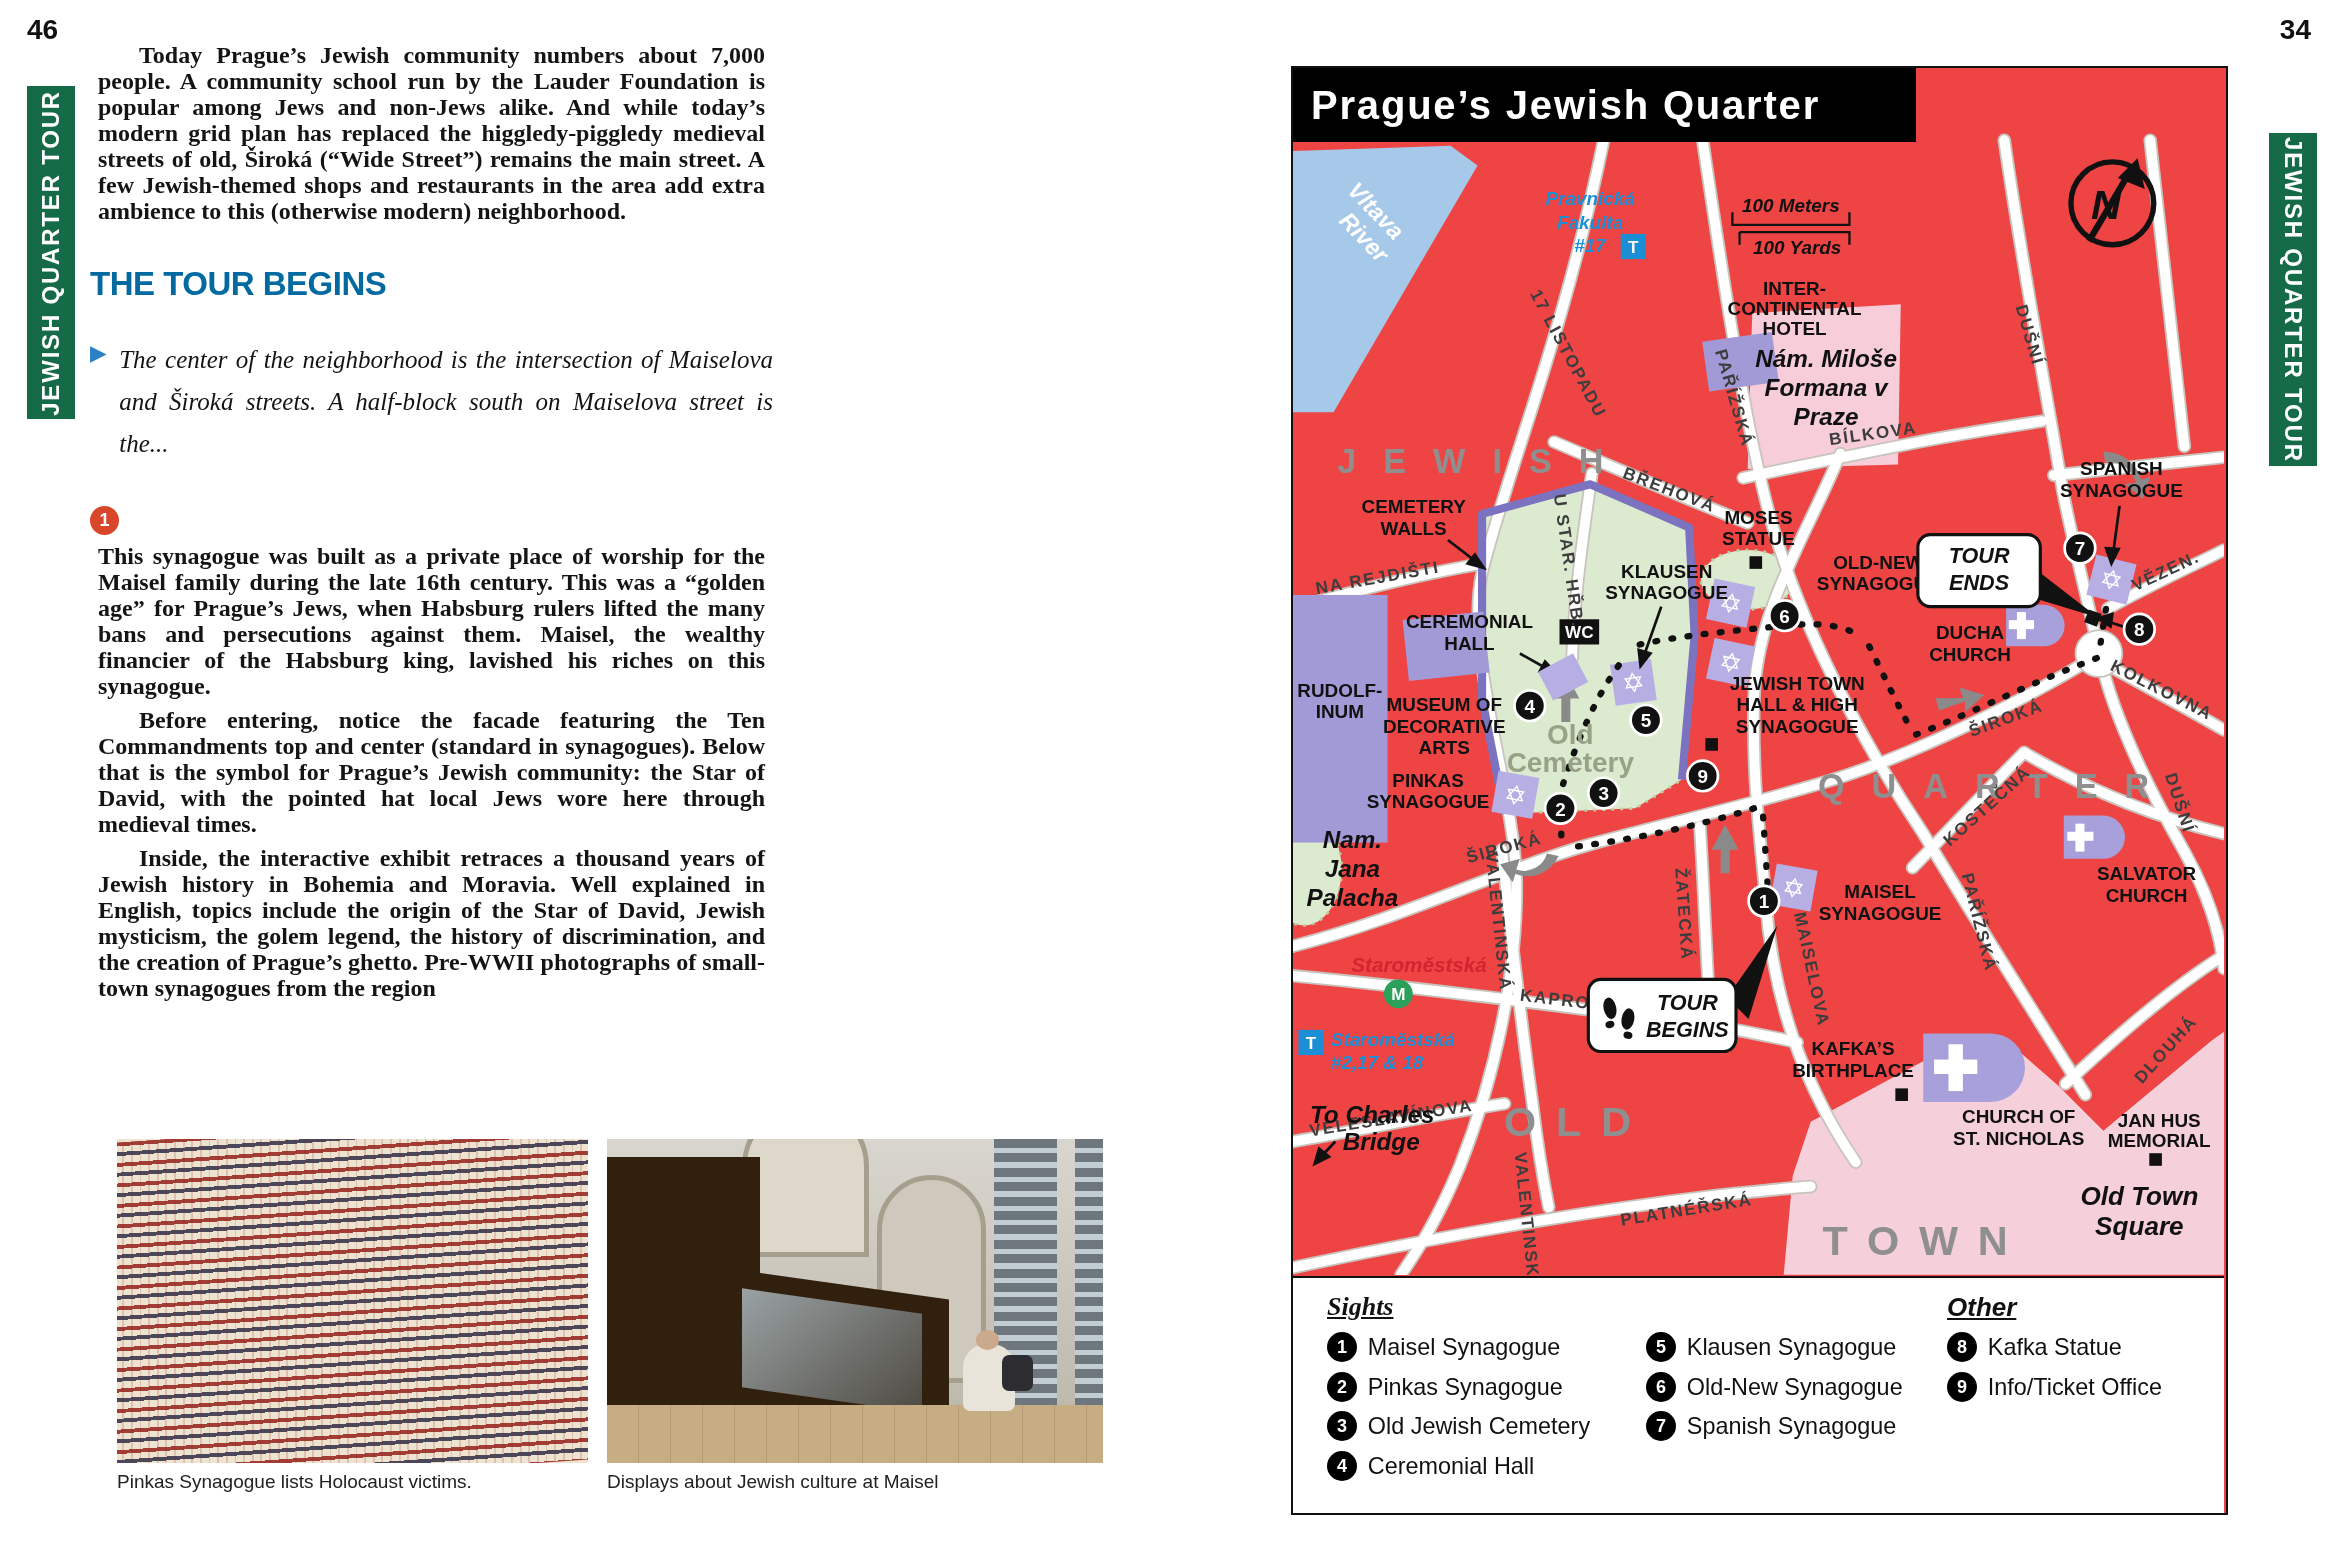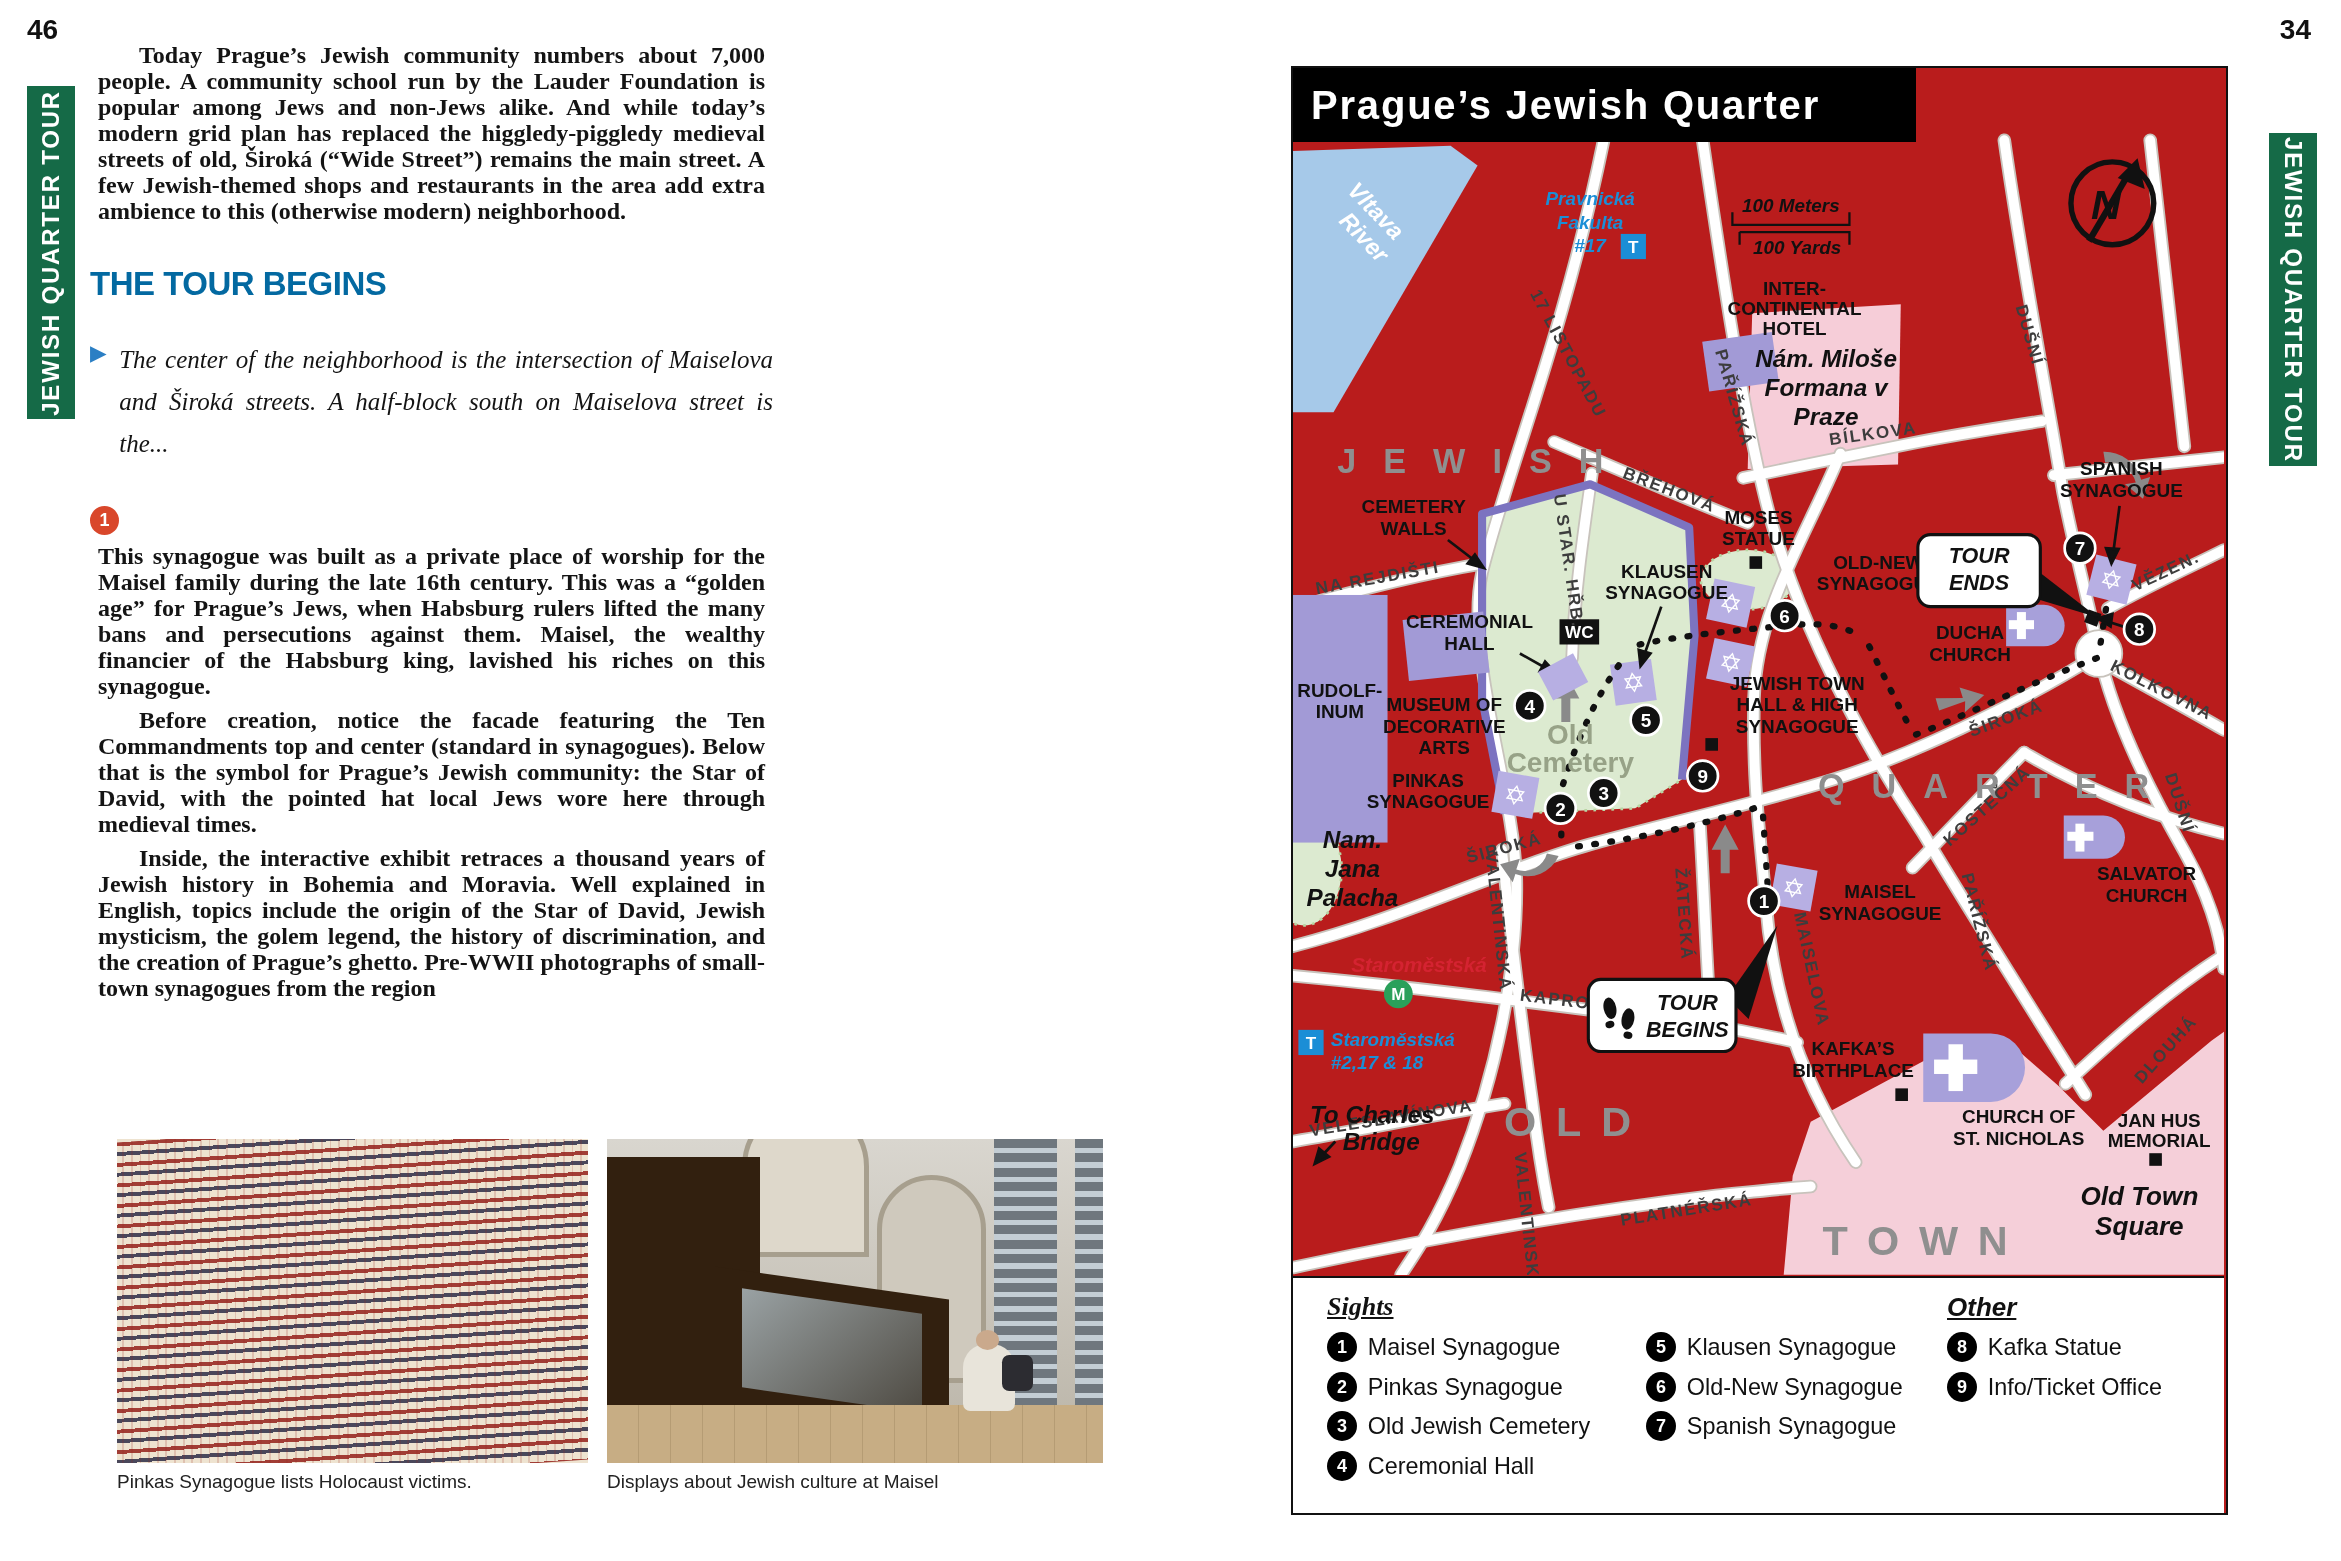--- a/index.html
+++ b/index.html
@@ -50,21 +50,21 @@
   .pm-floor{position:absolute;left:0;right:0;bottom:0;height:58px;
      background:repeating-linear-gradient(90deg,#c7ad84 0 31px,#b59c74 31px 32px),#c2a87f;}
   .pm-person{position:absolute;width:52px;height:67px;background:#e8e4da;border-radius:23.4px 23.4px 7.2px 7.2px;}
   .pm-person::after{content:"";position:absolute;left:12.6px;top:-14.4px;width:23.4px;height:20px;
      border-radius:50%;background:#caa98c;}
   .pm-pack{position:absolute;width:31px;height:36px;background:#2c2c31;border-radius:7.2px;}
   .caption{position:absolute;top:1471px;font:19px "Liberation Sans",sans-serif;color:#222;text-align:center;}
 
   
   #map{position:absolute;left:1291px;top:66px;width:937px;height:1449px;
-       border:2.7px solid #111;background:#b91c1c;box-sizing:border-box;}
+       border:2.7px solid #111;background:#ef4444;box-sizing:border-box;}
   #map-title{position:absolute;left:0;top:0;width:623px;height:74px;background:#000;color:#fff;
        display:flex;align-items:center;padding-left:18px;box-sizing:border-box;
        font:bold 40px "Liberation Sans",sans-serif;letter-spacing:1.8px;z-index:5;}
   #map svg{position:absolute;left:0;top:0;}
   #legend{position:absolute;left:0;bottom:0;width:931px;height:237px;background:#fff;
        border-top:2.7px solid #111;box-sizing:border-box;}
   .leg-head{position:absolute;font:bold 26px "Liberation Sans",sans-serif;color:#111;
        text-decoration:underline;font-style:italic;}
   .leg-row{position:absolute;display:flex;align-items:center;gap:10.8px;
        font:23.4px "Liberation Sans",sans-serif;color:#111;}
@@ -110,21 +110,21 @@
     <div id="section-heading">THE TOUR BEGINS</div>
     <div id="direction">
       <span class="tri">▶</span>
       <span class="dtext">The center of the neighborhood is the intersection of Maiselova and Široká streets. A half-block south on Maiselova street is the...</span>
     </div>
     <div id="stop-head">
       <span class="numcirc">1</span>
     </div>
     <div id="stop-paras">
       <p>This synagogue was built as a private place of worship for the Maisel family during the late 16th century. This was a “golden age” for Prague’s Jews, when Habsburg rulers lifted the many bans and persecutions against them. Maisel, the wealthy financier of the Habsburg king, lavished his riches on this synagogue.</p>
-      <p class="indent">Before creation, notice the facade featuring the Ten Commandments top and center (standard in synagogues). Below that is the symbol for Prague’s Jewish community: the Star of David, with the pointed hat local Jews wore here through medieval times.</p>
+      <p class="indent">Before entering, notice the facade featuring the Ten Commandments top and center (standard in synagogues). Below that is the symbol for Prague’s Jewish community: the Star of David, with the pointed hat local Jews wore here through medieval times.</p>
       <p class="indent">Inside, the interactive exhibit retraces a thousand years of Jewish history in Bohemia and Moravia. Well explained in English, topics include the origin of the Star of David, Jewish mysticism, the golem legend, the history of discrimination, and the creation of Prague’s ghetto. Pre-WWII photographs of small-town synagogues from the region</p>
     </div>
   </div>
 
   <div class="photo" id="photo-wall">
     <div class="names"></div>
   </div>
 
   <div class="photo" id="photo-maisel">
     <div class="pm-window" style="left:387px;"></div>

